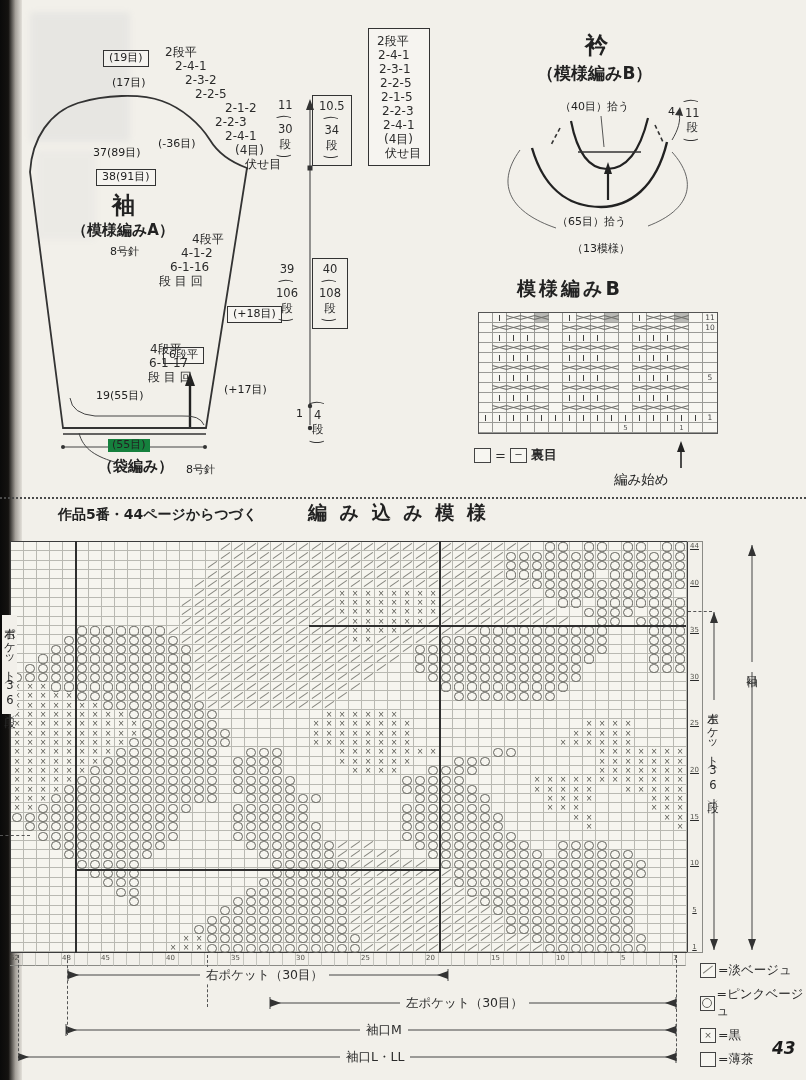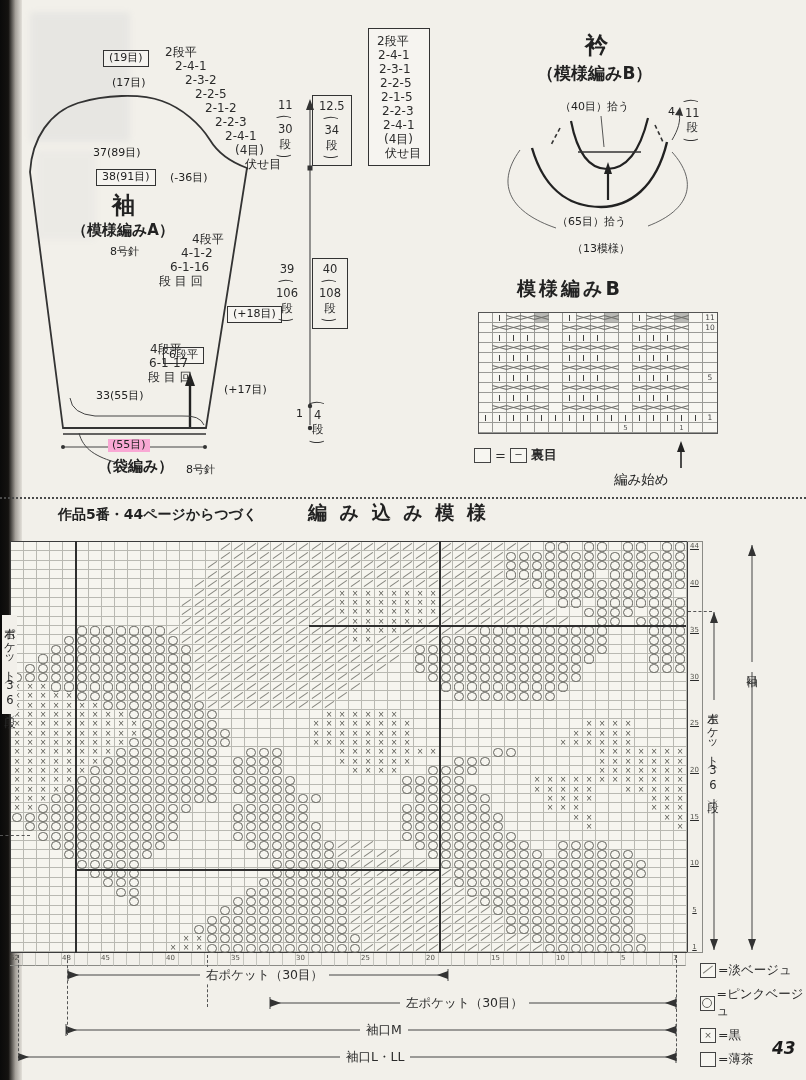--- a/index.html
+++ b/index.html
@@ -145,60 +145,60 @@
     </g>
   </svg>
 
   <div class="lbl boxed" style="left:103px;top:50px;">(19目)</div>
   <div class="lbl" style="left:112px;top:77px;">(17目)</div>
   <div class="stagger" style="position:absolute;left:165px;top:45px;" id="cap-dec">
       <div style="margin-left: 0px;">2段平</div>
       <div style="margin-left: 10px;">2-4-1</div>
       <div style="margin-left: 20px;">2-3-2</div>
       <div style="margin-left: 30px;">2-2-5</div>
-      <div style="margin-left: 40px;">2-1-2</div>
+      <div style="margin-left: 60px;">2-1-2</div>
       <div style="margin-left: 50px;">2-2-3</div>
       <div style="margin-left: 60px;">2-4-1</div>
       <div style="margin-left: 70px;">(4目)</div>
       <div style="margin-left: 80px;">伏せ目</div>
     </div>
   <div class="lbl" style="left:93px;top:147px;">37(89目)</div>
-  <div class="lbl" style="left:170px;top:138px;margin-top:34px;">(-36目)</div>
+  <div class="lbl" style="left:158px;top:138px;">(-36目)</div>
   <div class="lbl boxed" style="left:96px;top:169px;">38(91目)</div>
   <div class="lbl big" style="left:112px;top:192px;">袖</div>
   <div class="lbl med" style="left:72px;top:222px;">（模様編みA）</div>
   <div class="lbl small" style="left:110px;top:246px;">8号針</div>
   <div class="stagger" style="position:absolute;left:192px;top:232px;" id="inc1">
       <div style="margin-left: 0px;">4段平</div>
       <div style="margin-left: -11px;">4-1-2</div>
       <div style="margin-left: -22px;">6-1-16</div>
       <div style="margin-left: -33px;">段 目 回</div>
     </div>
   <div class="lbl boxed small" style="left:163px;top:316px;margin-top:31px;">6段平</div>
   <div class="stagger" style="position:absolute;left:150px;top:342px;" id="inc2">
       <div style="margin-left: 0px;">4段平</div>
       <div style="margin-left: -1px;">6-1-17</div>
       <div style="margin-left: -2px;">段 目 回</div>
     </div>
   <div class="lbl boxed" style="left:227px;top:306px;">(+18目)</div>
   <div class="lbl" style="left:224px;top:384px;">(+17目)</div>
-  <div class="lbl" style="left:96px;top:390px;background:#f2f0ea;">33(55目)</div>
-  <div class="lbl" style="left:108px;top:439px;background:#f9a8d4;padding:0 4px;">(55目)</div>
+  <div class="lbl" style="left:96px;top:390px;background:#f2f0ea;">19(55目)</div>
+  <div class="lbl" style="left:108px;top:439px;background:#15803d;padding:0 4px;">(55目)</div>
   <div class="lbl med" style="left:98px;top:458px;">（袋編み）</div>
   <div class="lbl small" style="left:186px;top:464px;">8号針</div>
 
   <div class="vdim" style="left:278px;top:98px;">
     <div>11</div>
       <div class="paren">(</div>
     <div>30</div>
       <div>段</div>
     <div class="paren">)</div>
   </div>
   <div class="vdim boxed2" style="left:312px;top:95px;">
-    <div>12.5</div>
+    <div>10.5</div>
       <div class="paren">(</div>
     <div>34</div>
       <div>段</div>
     <div class="paren">)</div>
   </div>
   <div class="vdim" style="left:276px;top:262px;">
     <div>39</div>
       <div class="paren">(</div>
     <div>106</div>
       <div>段</div>

